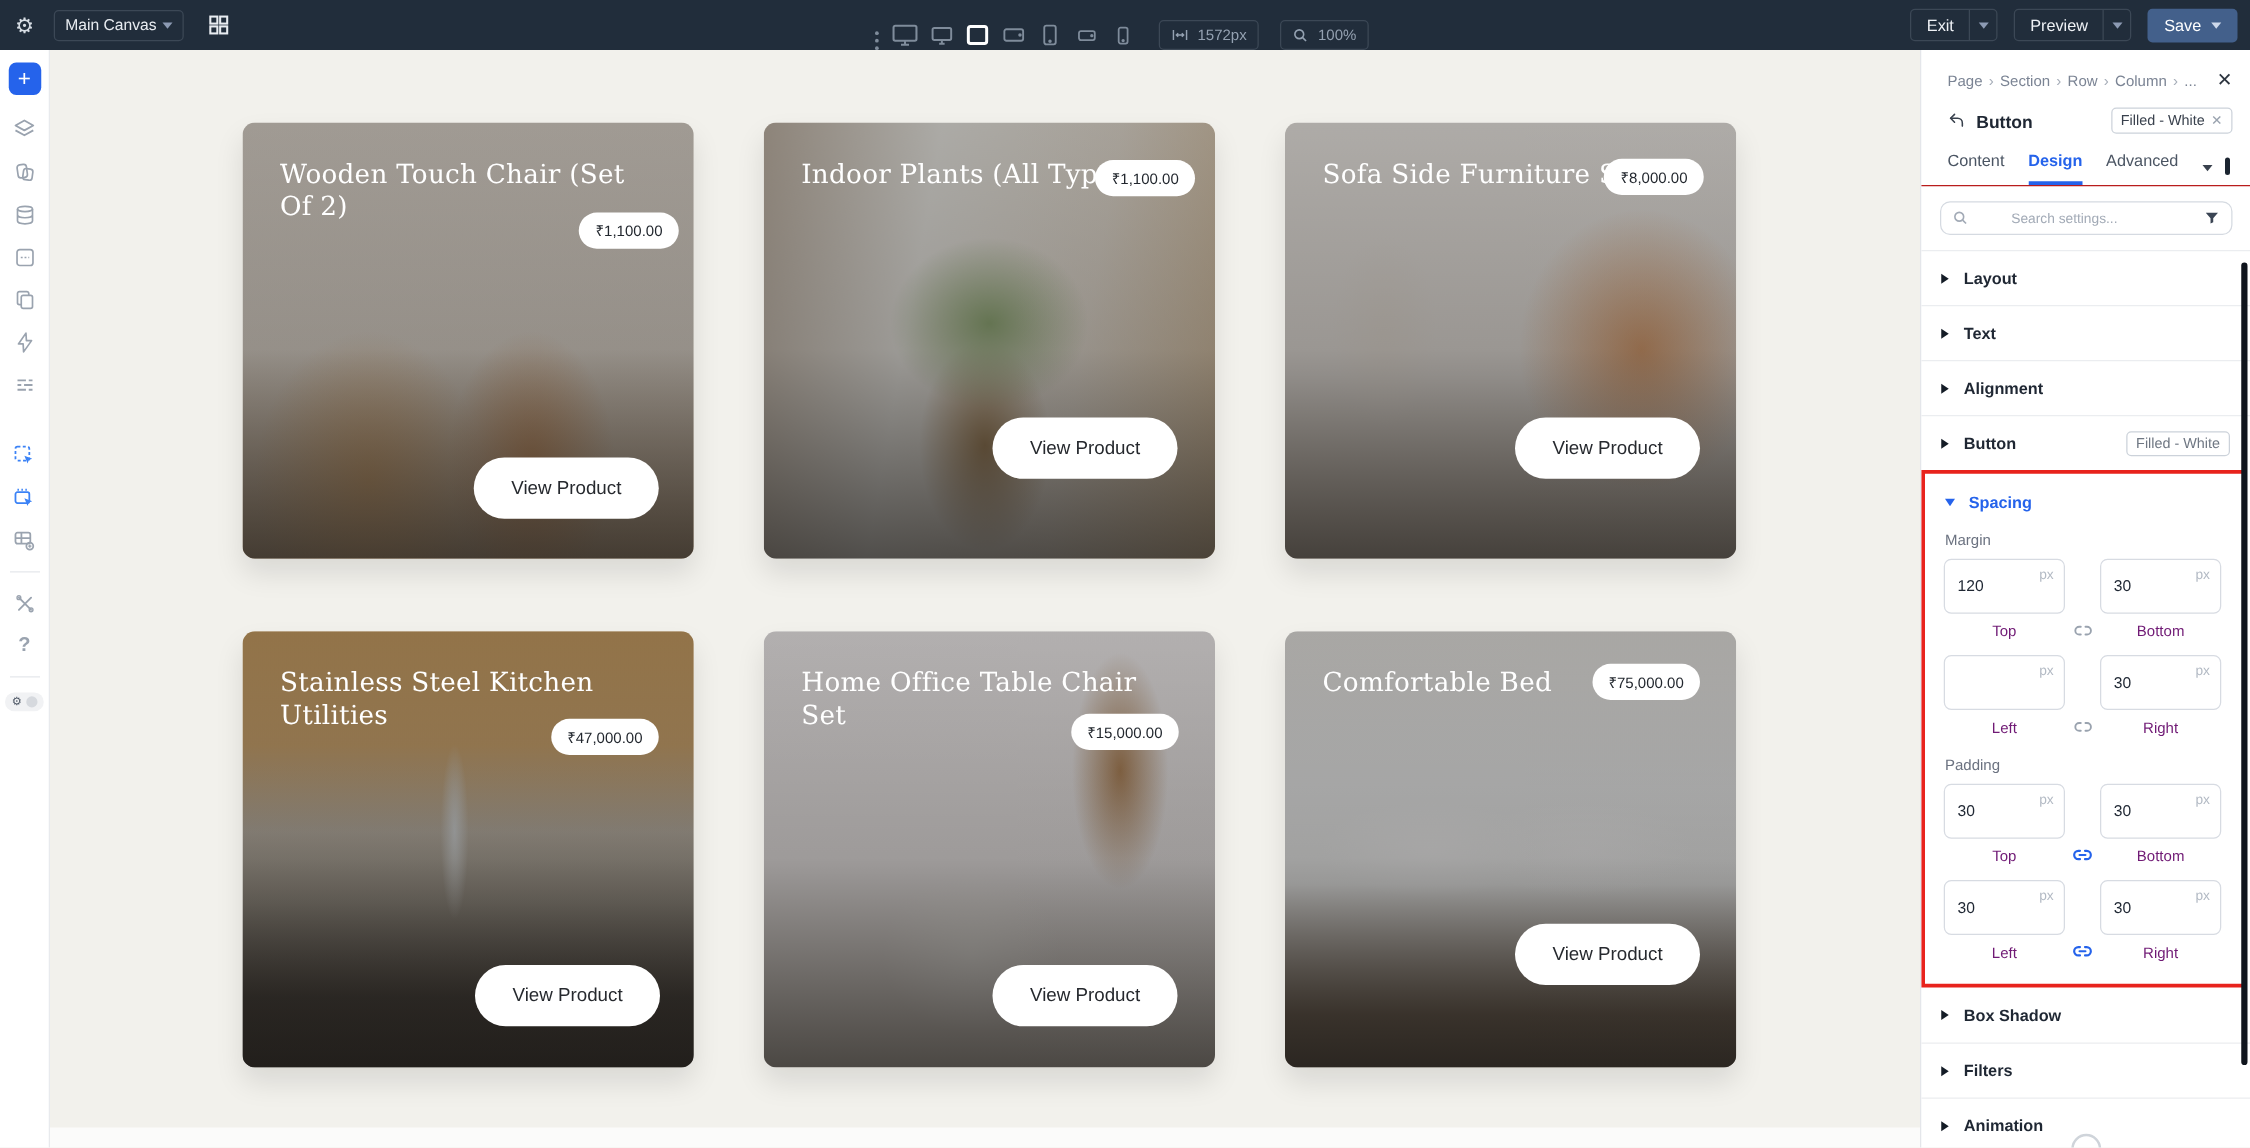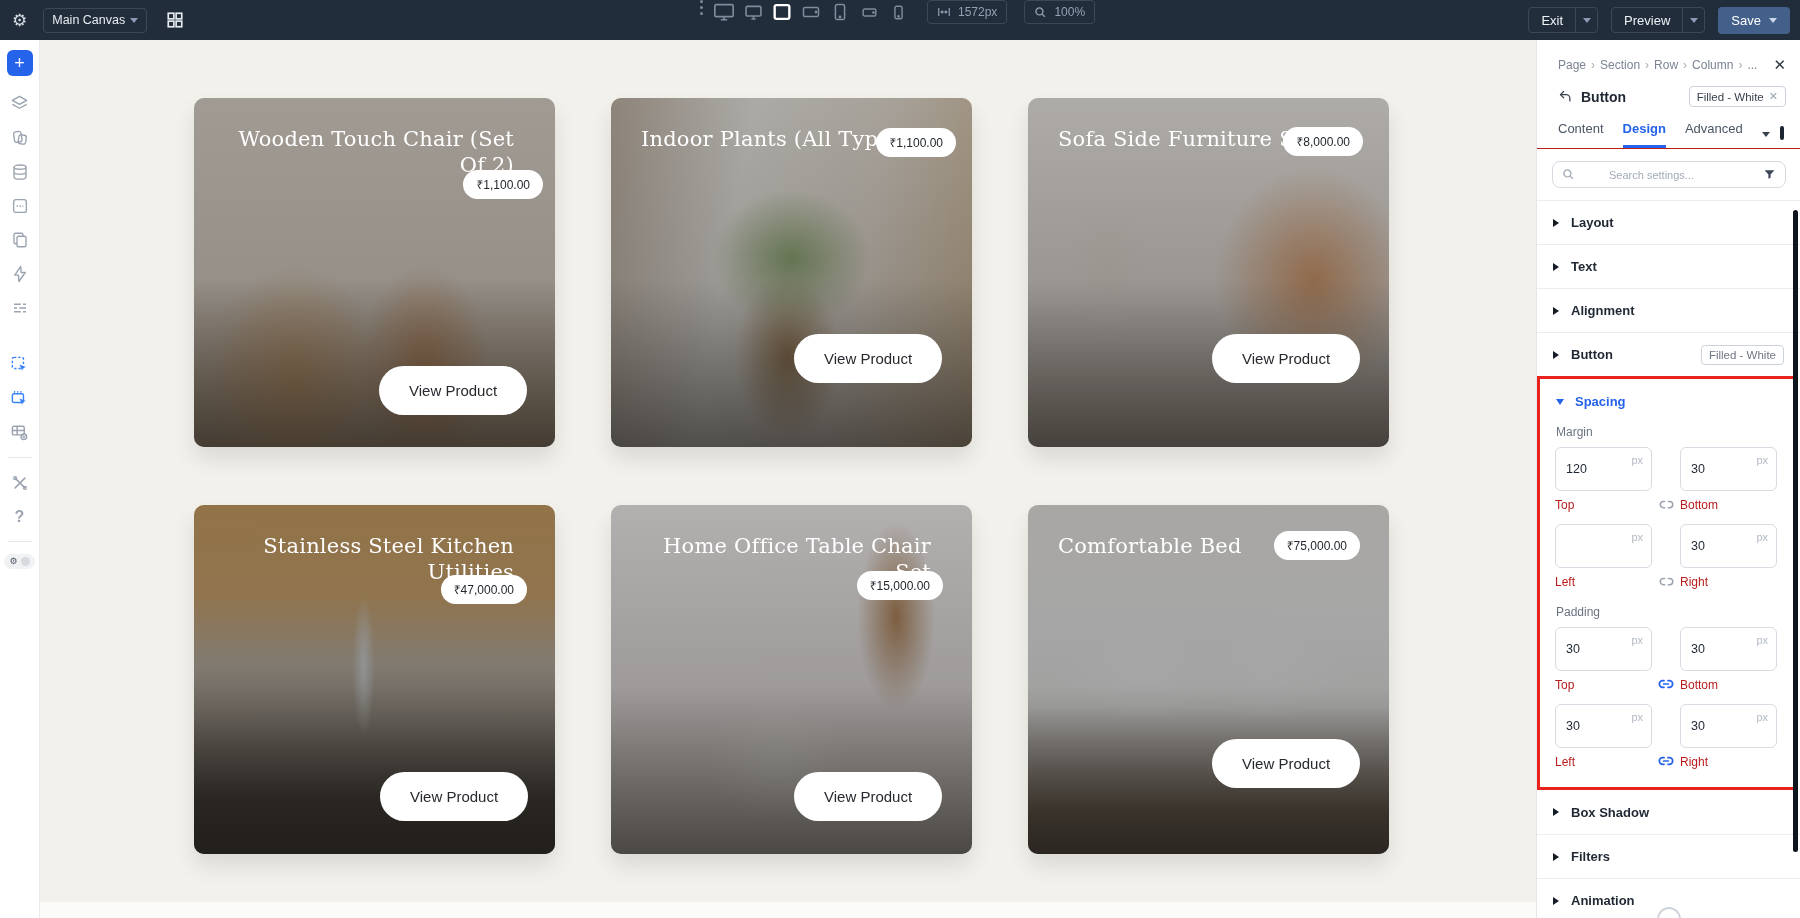--- a/index.html
+++ b/index.html
@@ -6,21 +6,21 @@
   html,body { width:1800px; height:918px; overflow:hidden; font-family:"Liberation Sans", sans-serif; background:#f2f1ec; }
 
   
   .toolbar { position:absolute; top:0; left:0; width:1800px; height:40px; background:#212d3b; display:flex; align-items:center; z-index:30; }
   .tb-left { display:flex; align-items:center; gap:16px; padding-left:12px; }
   .gear { color:#d6dce3; font-size:17px; line-height:1; cursor:pointer; }
   .canvas-select { display:flex; align-items:center; justify-content:space-between; width:104px; height:25px; border:1px solid #3c4856; border-radius:4px; padding:0 8px; color:#e8ecf1; font-size:12.5px; cursor:pointer; }
   .canvas-select .caret { width:0; height:0; border-left:4px solid transparent; border-right:4px solid transparent; border-top:5px solid #8c9ab3; }
   .tb-icon { display:flex; align-items:center; justify-content:center; width:24px; height:24px; color:#7f8c9b; cursor:pointer; }
   .tb-icon svg { display:block; }
-  .tb-center { position:absolute; left:700px; top:0; height:40px; display:flex; align-items:flex-start; gap:5px; }
+  .tb-center { position:absolute; left:700px; top:0; height:40px; display:flex; align-items:flex-end; gap:5px; }
   .kebab { display:flex; flex-direction:column; gap:3px; margin-right:4px; cursor:pointer; }
   .kebab i { width:3px; height:3px; border-radius:50%; background:#7f8c9b; }
   .tb-field { display:flex; align-items:center; gap:7px; height:24px; border:1px solid #3c4856; border-radius:4px; padding:0 9px; color:#94a1b1; font-size:12px; margin-left:12px; cursor:pointer; }
   .tb-right { position:absolute; right:10px; top:0; height:40px; display:flex; align-items:center; gap:13px; }
   .split-btn { display:flex; height:26px; border:1px solid #3c4856; border-radius:4px; overflow:hidden; }
   .split-btn .main { display:flex; align-items:center; padding:0 12px; color:#eef1f5; font-size:13px; cursor:pointer; }
   .split-btn .arrow { display:flex; align-items:center; justify-content:center; width:22px; border-left:1px solid #3c4856; cursor:pointer; }
   .split-btn .arrow i, .save-btn i { width:0; height:0; border-left:4px solid transparent; border-right:4px solid transparent; border-top:5px solid #8c9ab3; }
   .save-btn { display:flex; align-items:center; gap:8px; height:27px; background:#43608b; border-radius:4px; padding:0 13px; color:#fff; font-size:13px; cursor:pointer; }
   .save-btn i { border-top-color:#cdd8ea; }
@@ -33,21 +33,21 @@
   .sb-blue { color:#3b82f6; }
   .sb-div { width:24px; height:1px; background:#e5e7eb; margin:3px 0; }
   .theme-toggle { display:flex; align-items:center; gap:3px; background:#f1f2f4; border-radius:10px; padding:3px 5px; cursor:pointer; }
   .theme-toggle .dot1 { font-size:9px; color:#4b5563; line-height:1; }
   .theme-toggle .dot2 { width:9px; height:9px; border-radius:50%; background:#d6d9de; }
 
   
   .canvas { position:absolute; top:40px; left:40px; width:1496px; height:878px; background:#f2f1ec; }
   .page-end { position:absolute; left:0; bottom:0; width:1496px; height:16px; background:#fbfbfa; }
 
-  .card { position:absolute; width:361px; height:349px; border-radius:10px; overflow:hidden; box-shadow:0 12px 22px rgba(0,0,0,.10); cursor:pointer;text-align:right; }
+  .card { position:absolute; width:361px; height:349px; border-radius:10px; overflow:hidden; box-shadow:0 12px 22px rgba(0,0,0,.10); cursor:pointer; }
   .card .overlay { position:absolute; inset:0; background:linear-gradient(180deg, rgba(52,47,42,.30) 0%, rgba(46,41,37,.38) 52%, rgba(30,27,24,.74) 100%); }
   .card .title { position:absolute; left:30px; top:28px; max-width:290px; color:#fff; font-family:"DejaVu Serif", serif; font-size:21px; line-height:1.25; letter-spacing:.2px; }
   .price-pill { position:absolute; background:#fff; border-radius:999px; padding:6px 13px; font-size:12px; color:#22272e; white-space:nowrap; }
   .cta { position:absolute; background:#fff; border-radius:999px; padding:16px 30px; font-size:15px; color:#26292e; font-weight:500; white-space:nowrap; }
 
   .ph1 { background:
     radial-gradient(95px 150px at 64% 78%, #bd8a5c 0%, rgba(189,138,92,0) 70%),
     radial-gradient(130px 170px at 28% 82%, #c99f6e 0%, rgba(201,159,110,0) 70%),
     linear-gradient(180deg,#cfc9c1 0%,#d5cfc6 52%,#b29a7e 100%); }
   .ph2 { background:
@@ -98,21 +98,21 @@
   .acc .badge { margin-left:auto; color:#6f7783; }
   
   .spacing-wrap { border:3px solid #e8231d; border-top:3px solid #e8231d; margin-right:3px; padding:15px 0 18px 0; }
   .sp-head { display:flex; align-items:center; padding:0 16px; cursor:pointer; }
   .sp-head .lbl { font-size:13px; color:#2563eb; font-weight:600; }
   .sp-group-lbl { font-size:12px; color:#6b7280; padding:0 16px; margin:16px 0 8px; }
   .sp-grid { display:grid; grid-template-columns:97px 28px 97px; align-items:center; padding:0 0 0 15px; margin-bottom:7px; }
   .input-wrap { position:relative; height:44px; border:1px solid #d7dbe2; border-radius:6px; background:#fff; }
   .input-wrap input { width:100%; height:100%; border:none; outline:none; background:transparent; padding:0 26px 0 10px; font-size:12.5px; color:#1f2733; font-family:"Liberation Sans",sans-serif; }
   .input-wrap .px { position:absolute; right:8px; top:6px; font-size:11px; color:#b3bac4; }
-  .sp-sub { font-size:12px; color:#b91c1c; margin-top:7px; }
+  .sp-sub { font-size:12px; color:#701a75; text-align:center; margin-top:7px; }
   .sp-linkcell { display:flex; align-items:flex-end; justify-content:center; height:100%; padding-top:24px; }
   .link-gray { color:#9aa3af; } .link-blue { color:#2563eb; }
   .scroll-thumb { position:absolute; right:2px; top:170px; width:5px; height:642px; background:#10151d; border-radius:3px; }
   .more-circle { position:absolute; left:120px; bottom:-13px; width:24px; height:24px; border:2px solid #cfd4da; border-radius:50%; }
 </style>
 </head>
 <body>
 
 <div class="toolbar">
   <div class="tb-left">

